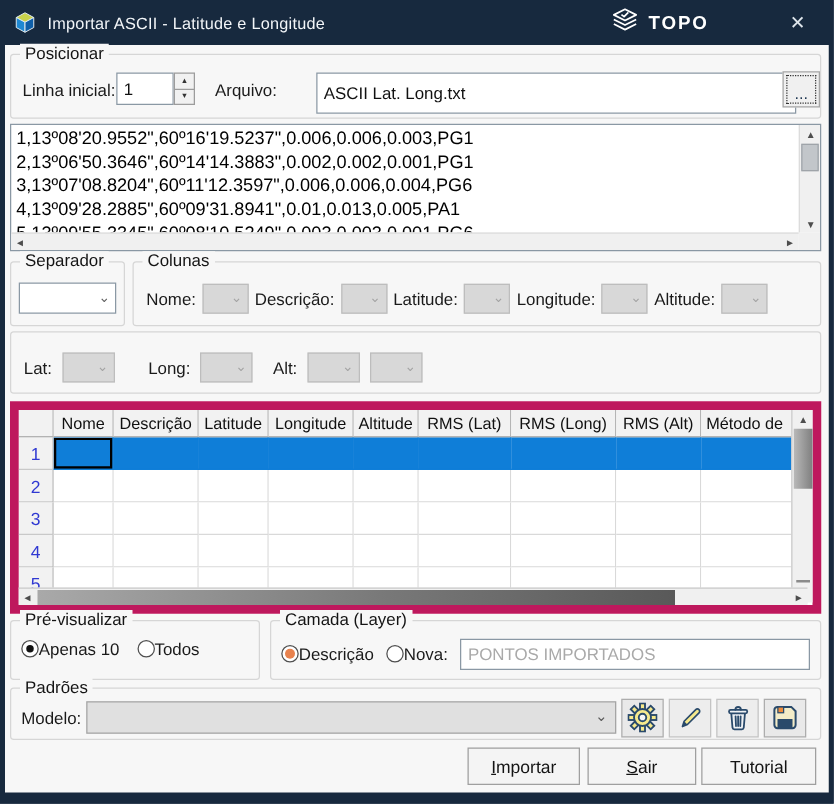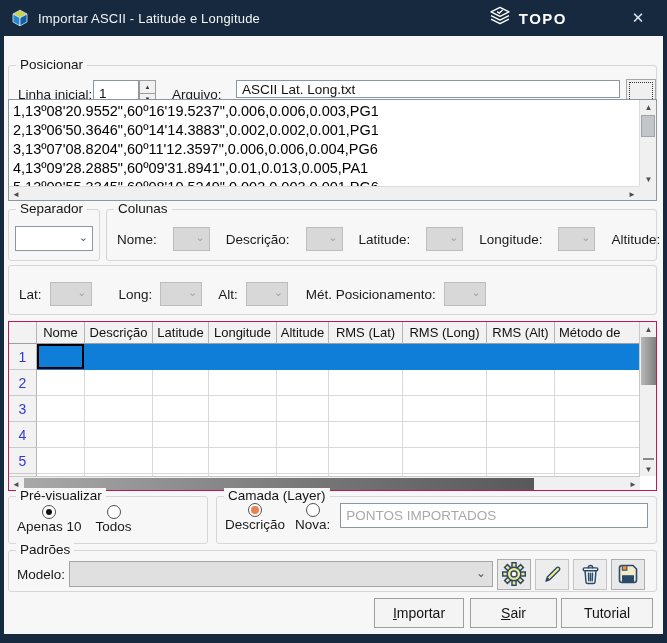--- a/index.html
+++ b/index.html
@@ -22,73 +22,73 @@
   .glabel { position:absolute; top:-9px; left:7px; background:#f7f7f7; padding:0 4px; font-size:13.5px; color:#141414; white-space:nowrap; }
 
   .tbox { background:#fff; border:1px solid #8a98a4; font-size:13.5px; color:#111; padding:0 5px; font-family:"Liberation Sans",sans-serif; }
 
   .ddl { position:relative; border:1px solid #8a98a4; background:#fff; }
   .ddl .chev { position:absolute; right:4px; top:50%; transform:translateY(-58%); font-size:11px; color:#5a5a5a; }
   .ddl.disabled { background:#d8d8d8; border-color:#bdbdbd; }
   .ddl.disabled .chev { color:#a3a3a3; }
 
   
-  #grp-pos { left:4px; top:7px; width:649px; height:52px;margin-top:22px; }
+  #grp-pos { left:4px; top:7px; width:649px; height:52px; }
   .lbl-linha { position:absolute; left:9px; top:21px; }
   .spin-wrap { position:absolute; left:84px; top:14px; width:63px; height:26px; display:flex; }
   .spin-text { width:46px; height:26px; }
   .spin-btns { width:17px; height:26px; display:flex; flex-direction:column; }
   .spin-btn { flex:1; background:#f1f1f1; border:1px solid #9c9c9c; display:flex; align-items:center; justify-content:center; font-size:6px; color:#333; cursor:pointer; }
   .spin-btn + .spin-btn { border-top:none; }
   .lbl-arquivo { position:absolute; left:163px; top:21px; }
-  .inp-arquivo { position:absolute; left:227px; top:14px; width:384px; height:18px; }
+  .inp-arquivo { position:absolute; left:244px; top:14px; width:384px; height:33px; }
   .browse-btn { position:absolute; left:617px; top:13px; width:30px; height:29px; background:#f0f0f0; border:1px solid #a6a6a6; outline:1px dotted #333; outline-offset:-4px; font-size:13px; color:#1c3550; display:flex; align-items:flex-end; justify-content:center; padding-bottom:3px; cursor:pointer; }
 
   
   .preview { position:absolute; left:4px; top:63px; width:649px; height:102px; background:#fff; border:1px solid #8a98a4; }
   .preview-text { position:absolute; left:0; top:0; right:17px; bottom:14px; overflow:hidden; padding:2px 4px; font-size:14.5px; line-height:19px; color:#000; white-space:nowrap; cursor:text; }
   .sb-v { position:absolute; right:0; top:0; width:17px; bottom:14px; background:#f0f0f0; border-left:1px solid #dcdcdc; }
   .sb-h { position:absolute; left:0; bottom:0; right:17px; height:14px; background:#f0f0f0; border-top:1px solid #dcdcdc; }
   .sb-corner { position:absolute; right:0; bottom:0; width:17px; height:14px; background:#f0f0f0; }
   .sb-btn { position:absolute; display:flex; align-items:center; justify-content:center; color:#4d4d4d; font-size:8px; cursor:pointer; }
   .sb-v .sb-btn { width:17px; height:14px; left:0; }
   .sb-h .sb-btn { width:14px; height:14px; top:0; }
   .sb-thumb { position:absolute; background:#c2c6ca; border:1px solid #9fa4a9; cursor:pointer; }
 
   
   #grp-sep { left:4px; top:173px; width:92px; height:52px; }
   .sep-dd { position:absolute; left:6px; top:16px; width:78px; height:25px; cursor:pointer; }
-  #grp-col { left:102px; top:173px; width:551px; height:52px; display:flex; align-items:center; padding:8px 8px 0 10px; gap:16px; }
+  #grp-col { left:102px; top:173px; width:551px; height:52px; display:flex; align-items:center; padding:8px 8px 0 10px; gap:5px; }
   .pair-lbl { white-space:nowrap; }
   .dd-sm { width:37px; height:24px; flex:none; cursor:default; }
   #grp-sigma { left:4px; top:229px; width:649px; height:50px; display:flex; align-items:center; padding:8px 8px 0 10px; gap:8px; }
   .dd-sm2 { width:42px; height:24px; flex:none; cursor:default; }
 
   
-  .tbl { position:absolute; left:4px; top:285px; width:649px; height:170px; background:#fff; border:1px solid #be185d; }
+  .tbl { position:absolute; left:4px; top:285px; width:649px; height:170px; background:#fff; border:7px solid #be185d; }
   .tbl-grid { position:absolute; left:0; top:0; width:631px; height:155px; overflow:hidden; display:grid;
       grid-template-columns:28px 48px 68px 56px 68px 52px 74px 84px 68px 1fr;
       grid-template-rows:22px repeat(6,26px); }
   .hcell { background:#f2f2f2; border-right:1px solid #b5b5b5; border-bottom:1px solid #9e9e9e; font-size:13px; color:#111; display:flex; align-items:center; justify-content:center; white-space:nowrap; overflow:hidden; cursor:default; }
   .rhead { background:#f2f2f2; border-right:1px solid #b5b5b5; border-bottom:1px solid #c9c9c9; color:#3039d2; font-size:14px; display:flex; align-items:center; justify-content:center; cursor:default; }
   .cell { background:#fff; border-right:1px solid #d9d9d9; border-bottom:1px solid #d9d9d9; cursor:cell; }
   .cell.sel { background:#0f7ed8; border-right-color:#0f7ed8; border-bottom-color:#0f7ed8; }
   .cell.focus { box-shadow:inset 0 0 0 2px #000; }
   .tbl .sb-v2 { position:absolute; right:0; top:0; width:17px; height:154px; background:#f0f0f0; border-left:1px solid #c9c9c9; }
   .tbl .sb-h2 { position:absolute; left:0; bottom:0; width:631px; height:14px; background:#f0f0f0; border-top:1px solid #c9c9c9; }
   .sb-v2 .sb-btn { width:17px; height:14px; left:0; }
   .sb-h2 .sb-btn { width:14px; height:14px; top:0; }
   .hthumb { position:absolute; left:15px; top:1px; width:510px; height:12px; background:linear-gradient(90deg,#a9a9a9,#787878 55%,#595959); cursor:pointer; }
   .vthumb2 { position:absolute; left:1px; top:15px; width:15px; height:48px; background:linear-gradient(90deg,#b9b9b9,#7f7f7f); cursor:pointer; }
   .vgrip { position:absolute; left:3px; bottom:16px; width:11px; height:2px; background:#8a8a8a; }
 
   
   #grp-prev { left:4px; top:460px; width:200px; height:48px; display:flex; align-items:center; padding:6px 6px 8px 8px; gap:14px; }
-  #grp-cam { left:212px; top:460px; width:441px; height:48px; display:flex; align-items:flex-start; padding:6px 8px 0 8px; gap:10px; }
-  .radio-item { display:flex; align-items:center; gap:0; cursor:pointer; white-space:nowrap;flex-direction:column; }
+  #grp-cam { left:212px; top:460px; width:441px; height:48px; display:flex; align-items:center; padding:6px 8px 0 8px; gap:10px; }
+  .radio-item { display:flex; align-items:center; gap:0; cursor:pointer; white-space:nowrap; }
   .radio { width:14px; height:14px; border:1px solid #4f4f4f; border-radius:50%; background:#fff; position:relative; flex:none; }
   .radio.on::after { content:""; position:absolute; inset:3px; border-radius:50%; background:#121212; }
   .radio.on-orange::after { content:""; position:absolute; inset:2px; border-radius:50%; background:#e8824e; }
   .inp-nova { flex:1; height:25px; color:#a9a9a9; }
 
   
   #grp-pad { left:4px; top:514px; width:649px; height:42px; display:flex; align-items:center; padding:6px 8px 0 8px; gap:4px; }
   .modelo-dd { position:relative; width:424px; height:26px; background:#e0e0e0; border:1px solid #a5a5a5; cursor:default; }
   .modelo-dd .chev { position:absolute; right:6px; top:50%; transform:translateY(-58%); font-size:12px; color:#5a5a5a; }
   .icon-btn { width:34px; height:31px; background:#e9e9e9; border:1px solid #adadad; display:flex; align-items:center; justify-content:center; cursor:pointer; flex:none; }
@@ -217,21 +217,20 @@
           <span class="chev">⌄</span>
         </div>
       <span class="pair-lbl" style="margin-left:19px;">Long:</span>
       <div class="ddl disabled dd-sm2">
           <span class="chev">⌄</span>
         </div>
       <span class="pair-lbl" style="margin-left:8px;">Alt:</span>
       <div class="ddl disabled dd-sm2">
           <span class="chev">⌄</span>
         </div>
-      <span class="pair-lbl" style="margin-left:10px;">Mét. Posicionamento:</span>
       <div class="ddl disabled dd-sm2">
           <span class="chev">⌄</span>
         </div>
     </div>
 
     <div class="tbl">
       <div class="tbl-grid">
         <div class="hcell"></div>
         <div class="hcell">Nome</div>
         <div class="hcell">Descrição</div>

